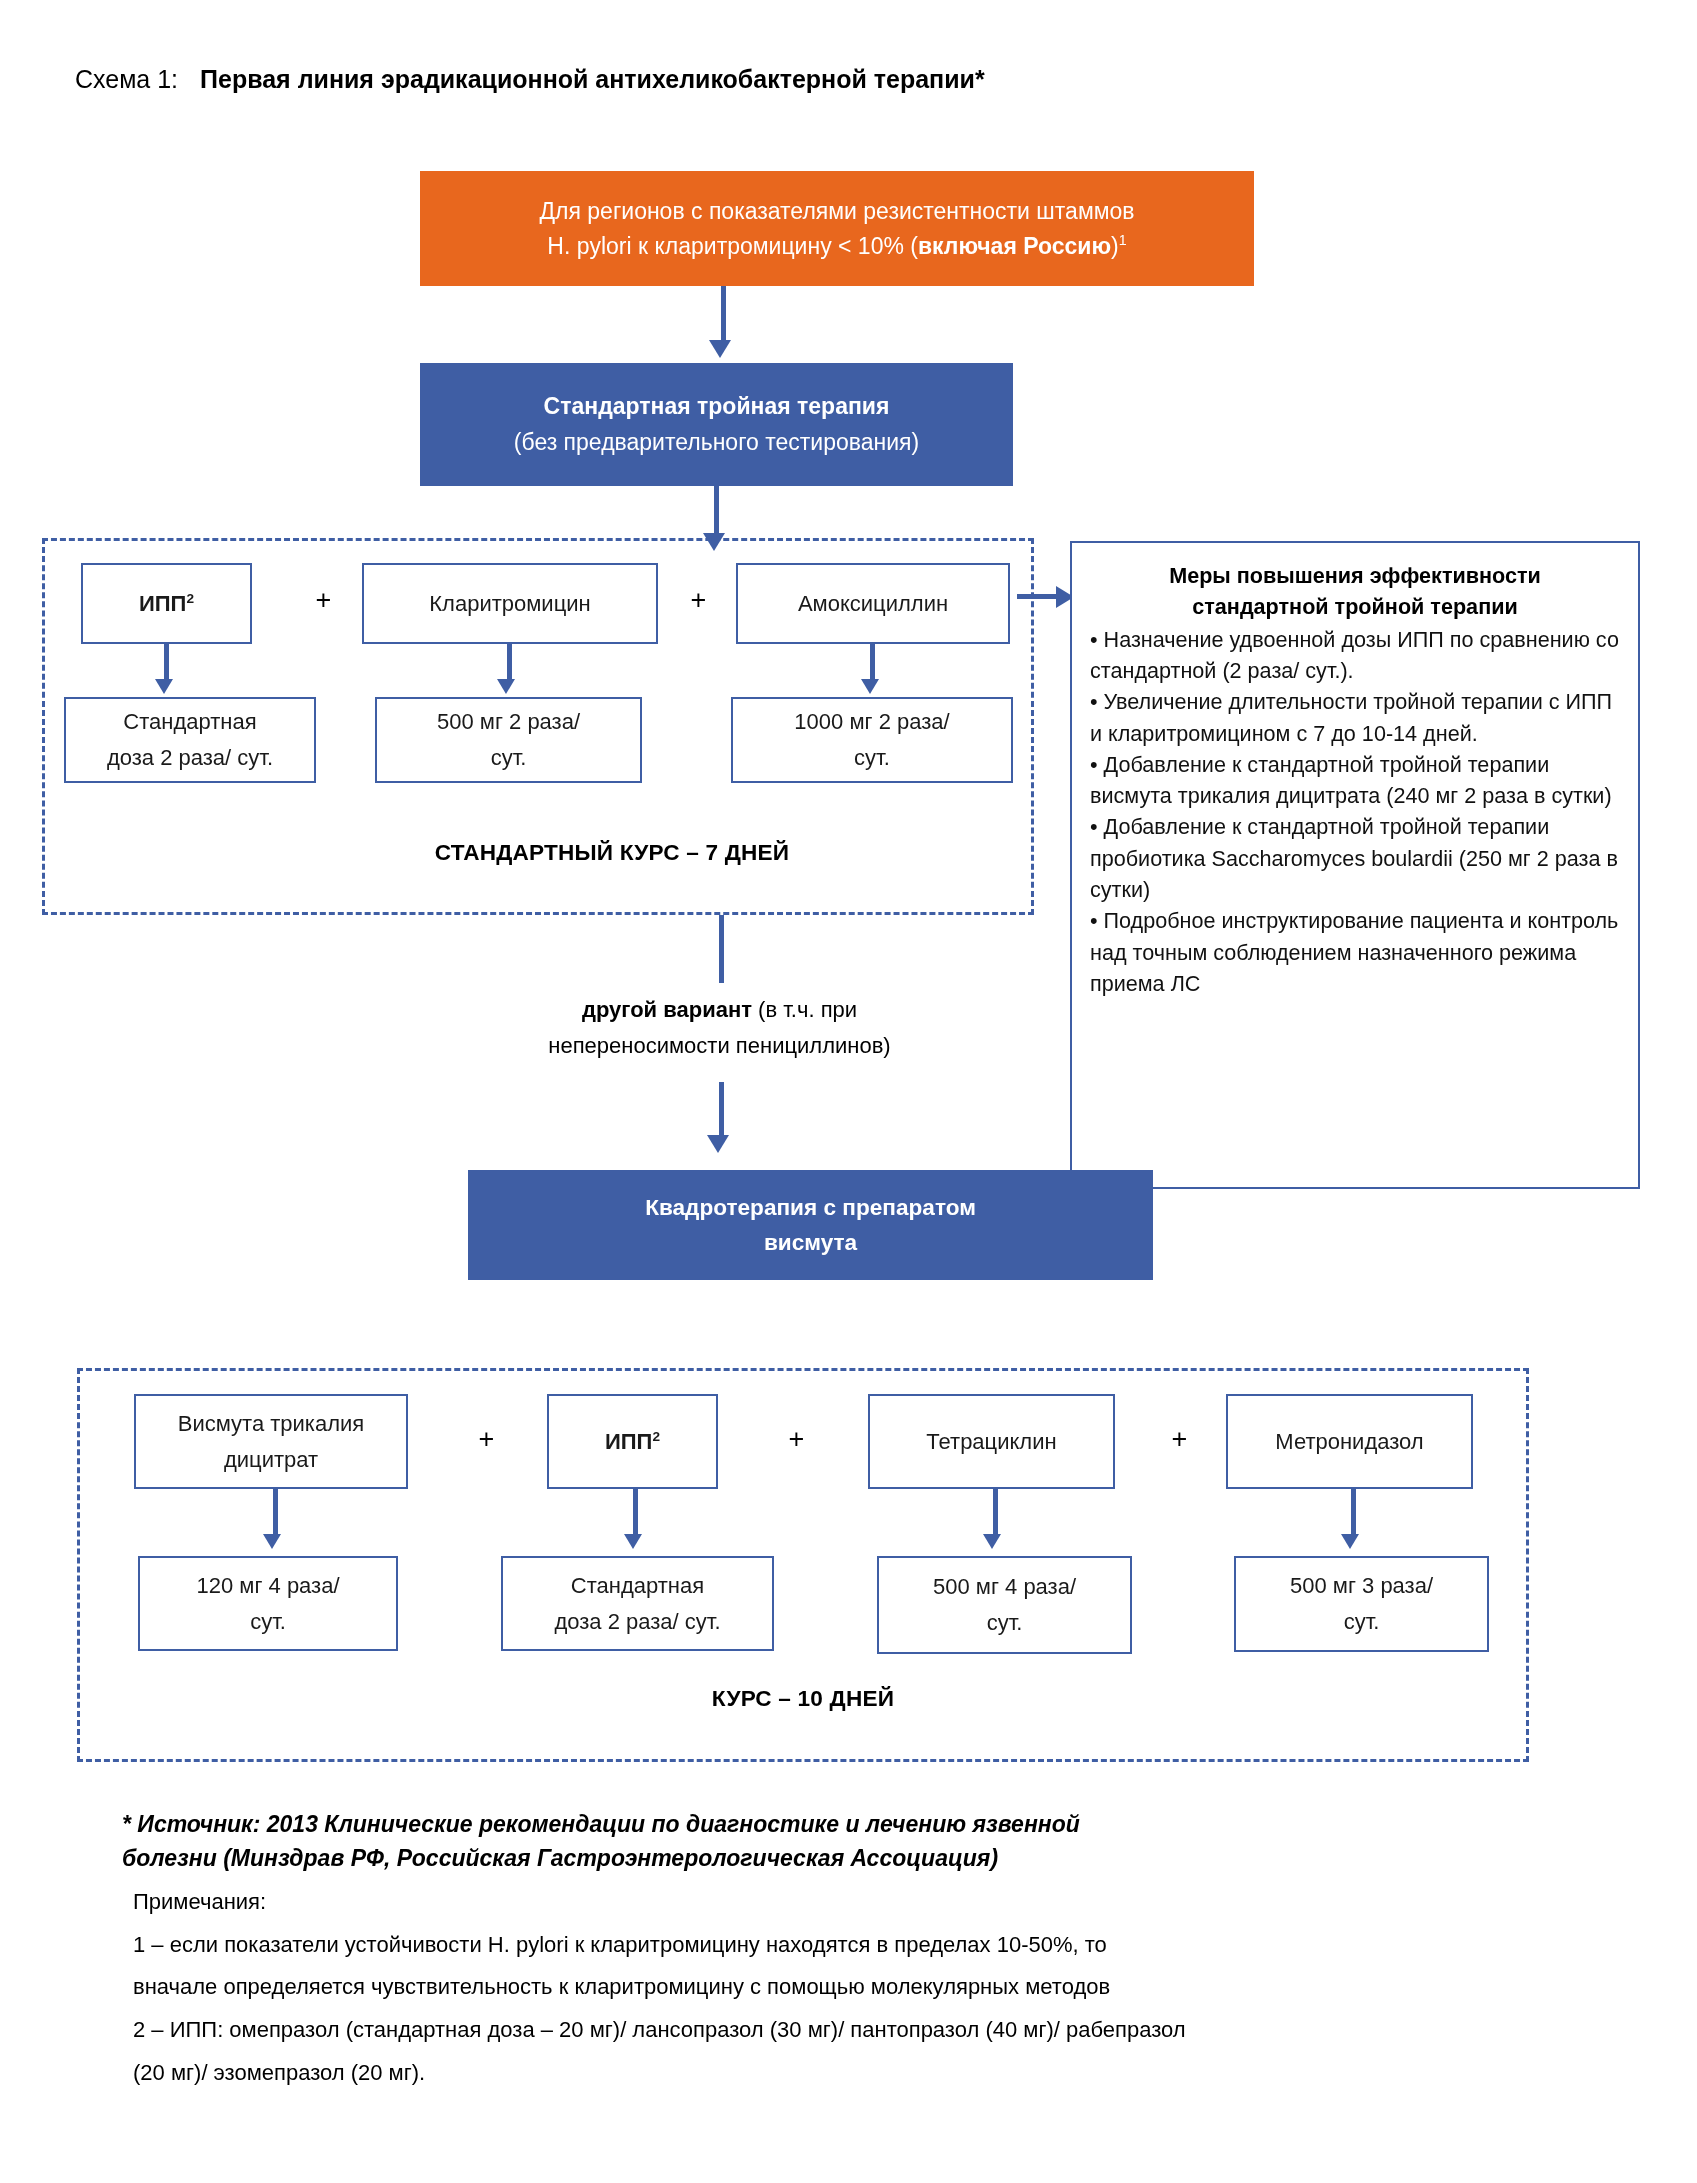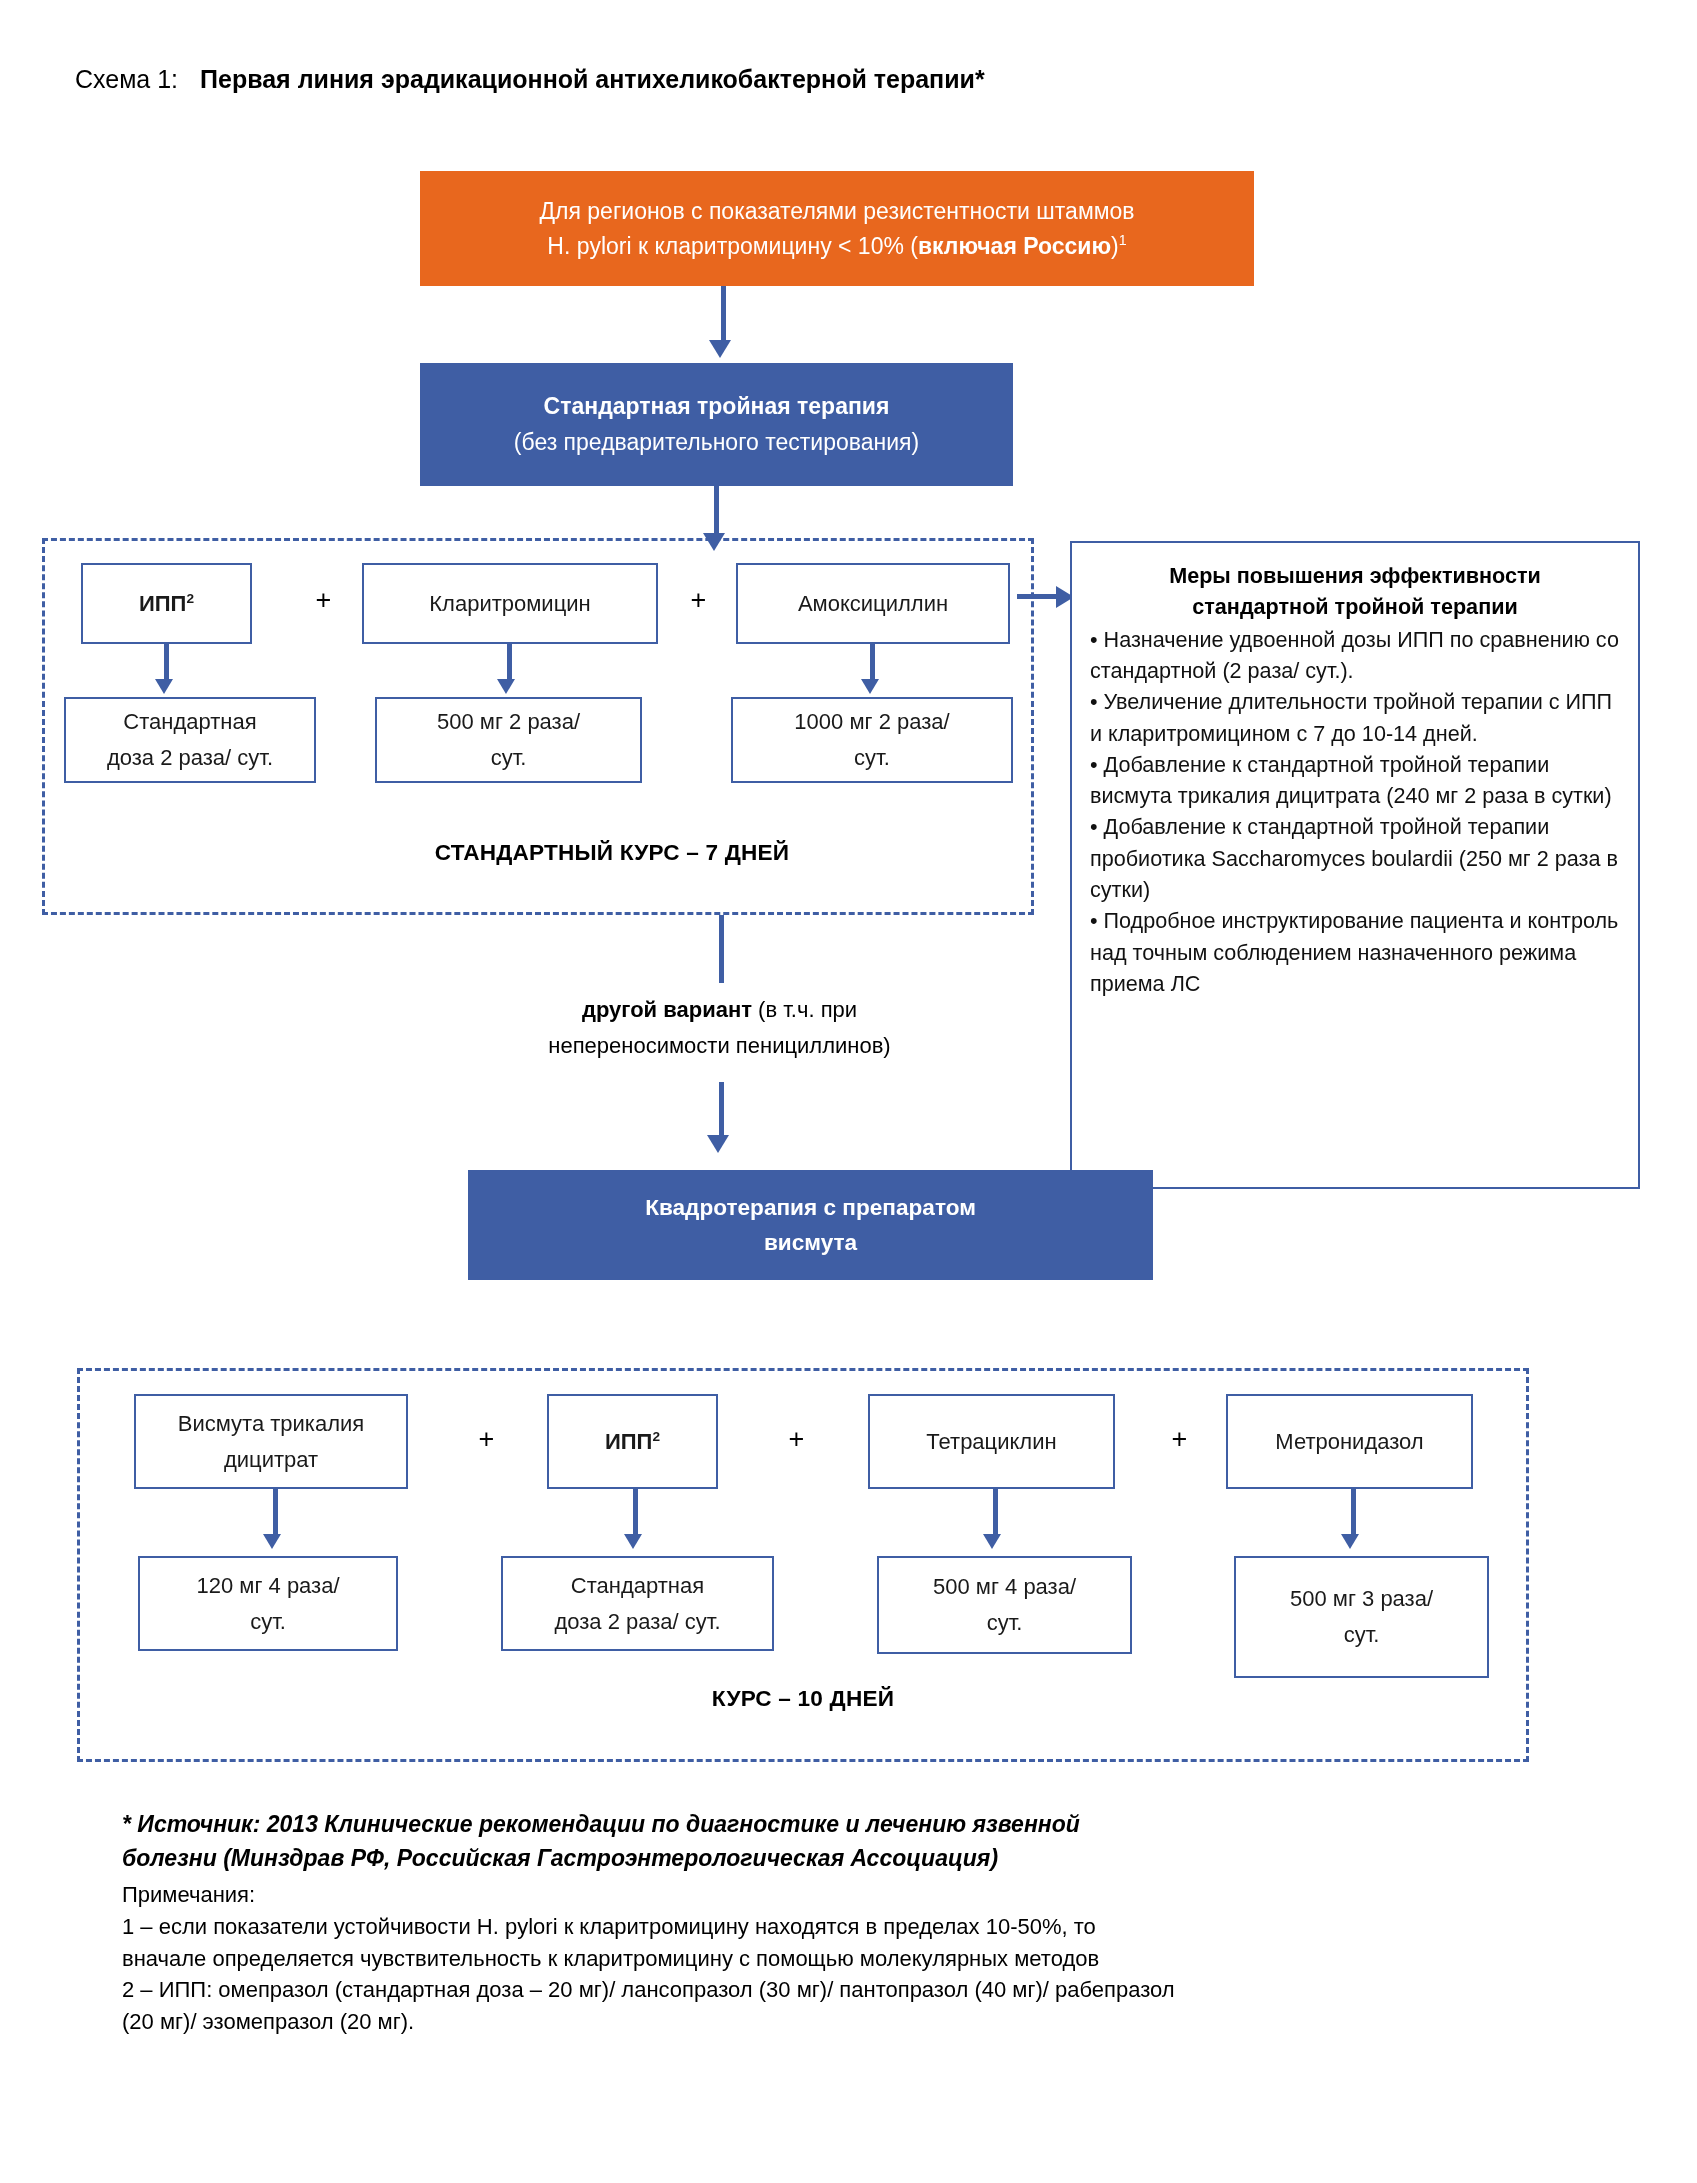--- a/index.html
+++ b/index.html
@@ -167,21 +167,21 @@
     font-weight:700;
     font-style:italic;
     font-size:23px;
     line-height:1.42;
     margin:0 0 1.4px 0;
     color:#000;
   }
   .note-line{
     font-size:22px;
     line-height:1.45;
-    margin:0;
+    margin:11px;
     color:#000;
   }
 </style>
 </head>
 <body>
 
 <div id="page">
 
   <div id="title-row">
     <span class="t-prefix">Схема 1:</span>
@@ -328,21 +328,21 @@
       <span>Стандартная</span><br>
       <span>доза 2 раза/ сут.</span>
     </div>
   </div>
   <div class="abs wbox" style="left:877px;top:1556px;width:255px;height:98px;">
     <div>
       <span>500 мг 4 раза/</span><br>
       <span>сут.</span>
     </div>
   </div>
-  <div class="abs wbox" style="left:1234px;top:1556px;width:255px;height:122px;">
+  <div class="abs wbox" style="left:1234px;top:1556px;width:255px;height:96px;">
     <div>
       <span>500 мг 3 раза/</span><br>
       <span>сут.</span>
     </div>
   </div>
 
   <div class="course-label" style="left:77px;top:1686px;width:1452px;">КУРС – 10 ДНЕЙ</div>
 
   <div id="footer">
     <p class="src-line">* Источник: 2013 Клинические рекомендации по диагностике и лечению язвенной</p>

